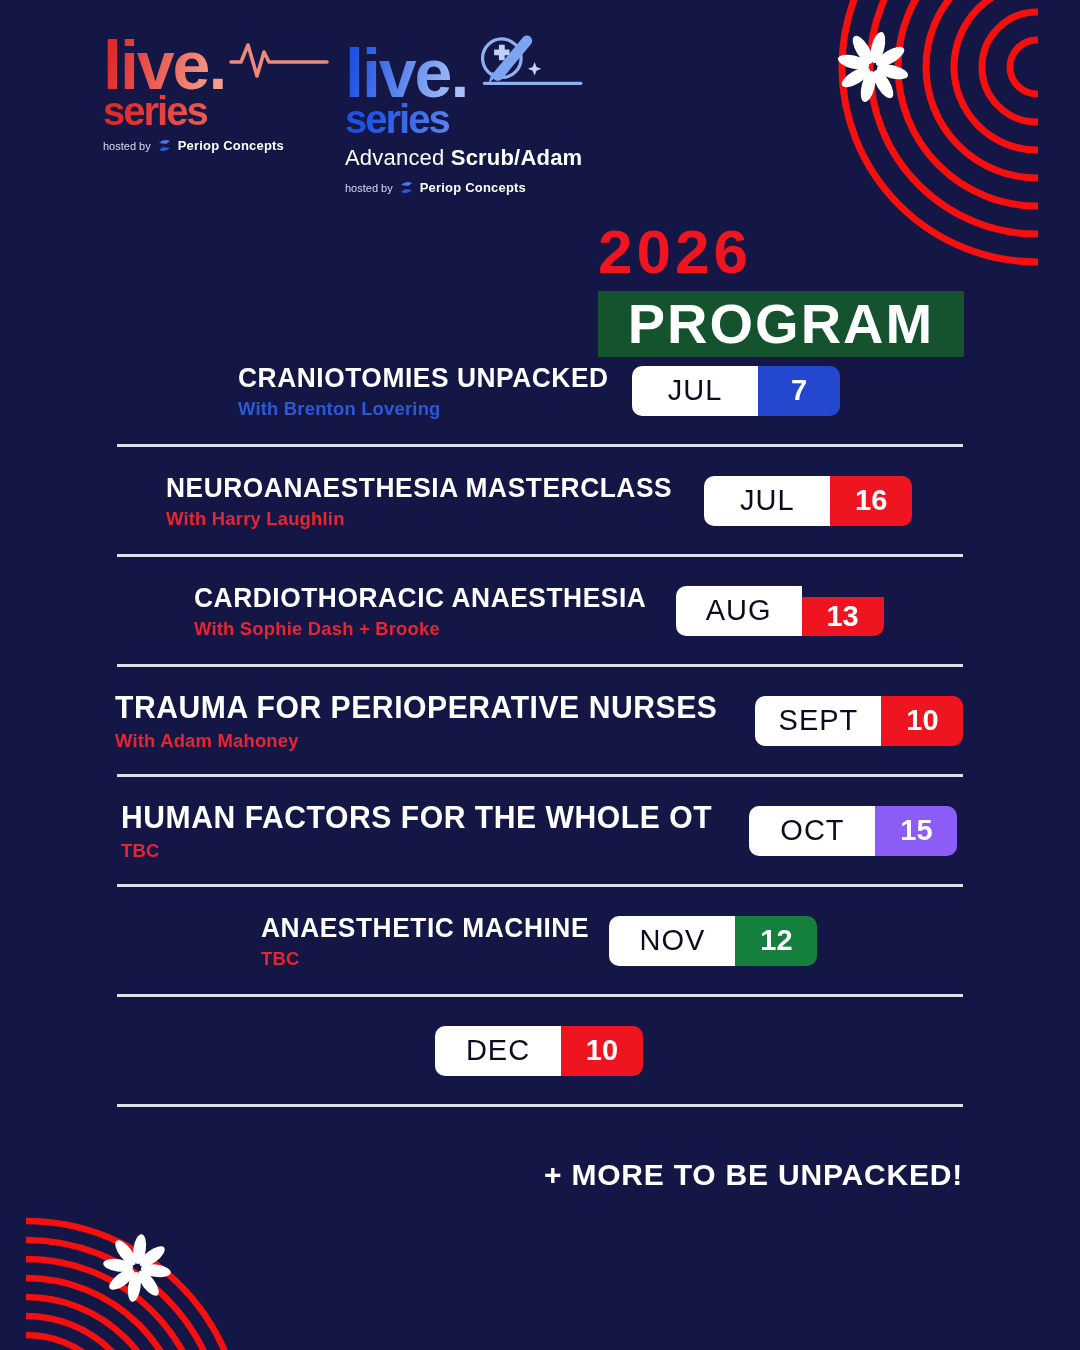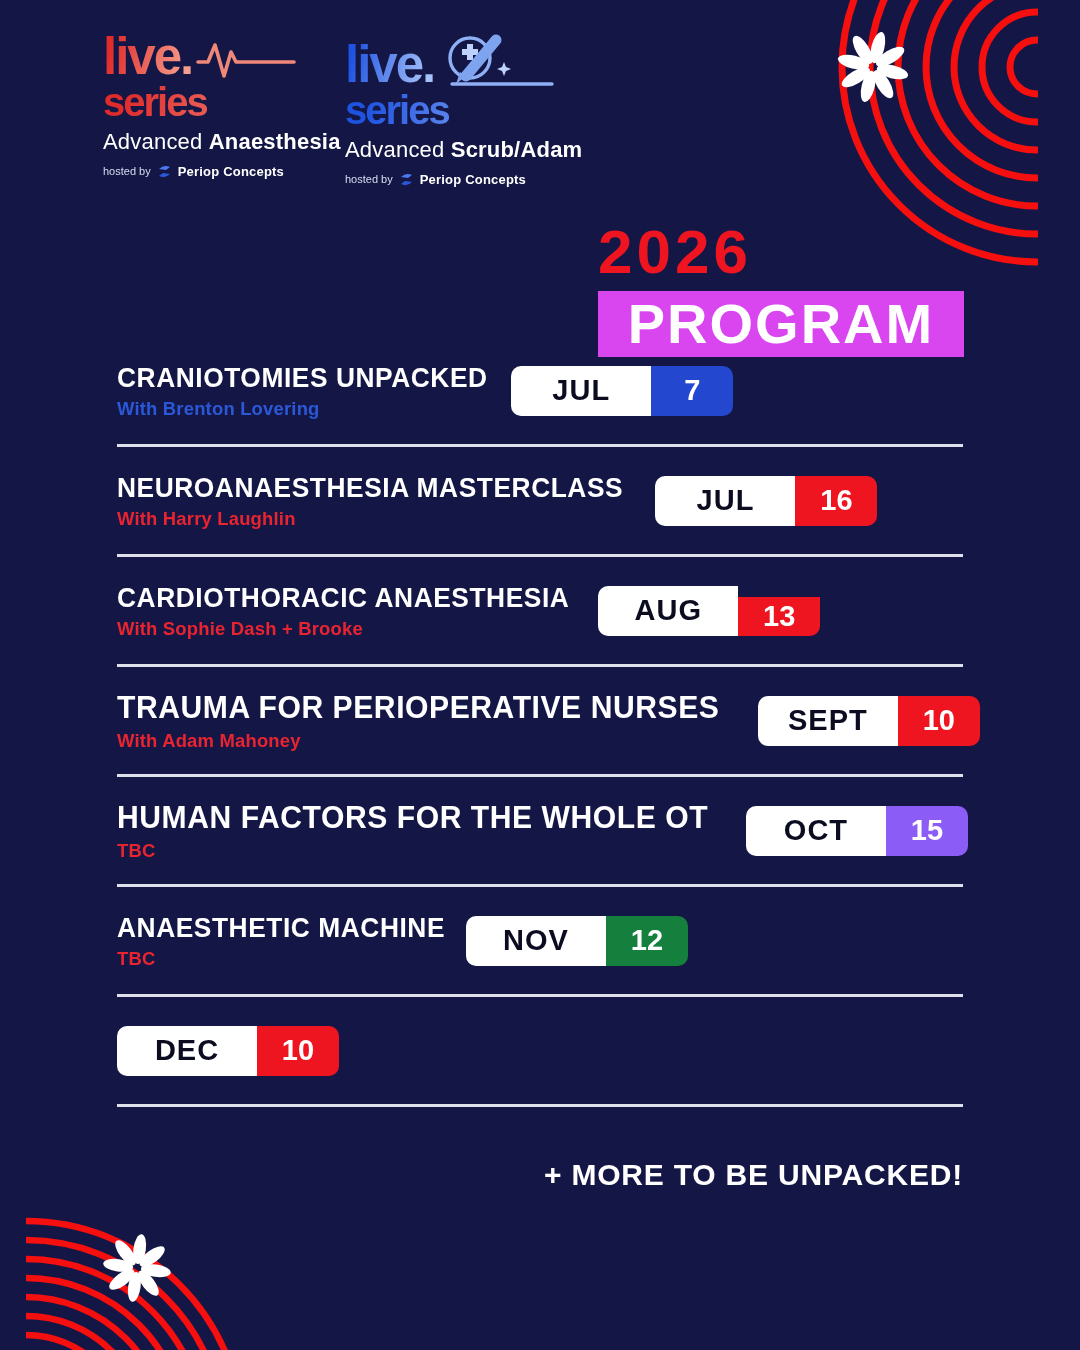--- a/index.html
+++ b/index.html
@@ -19,65 +19,65 @@
 
   
   .logo{position:absolute;display:flex;flex-direction:column;}
   .logo-anaes{left:103px;top:34px;width:240px;}
   .logo-scrub{left:345px;top:42px;width:240px;}
   .wordline{display:flex;align-items:flex-start;line-height:1;}
   .wordmark{
     font-weight:bold;letter-spacing:-2px;line-height:0.92;
     -webkit-background-clip:text;background-clip:text;color:transparent;
   }
-  .wm-top{font-size:51px;}
+  .wm-top{font-size:68px;}
   .wm-bottom{font-size:40px;margin-top:-4px;}
   .grad-red{background-image:linear-gradient(105deg,#E02B2B 10%,#F59E8C 90%);}
   .grad-blue{background-image:linear-gradient(105deg,#1E53E2 10%,#A6C1F8 90%);}
   .logo-art{margin-left:4px;margin-top:2px;}
   .tagline{color:#fff;font-size:22px;margin-top:8px;letter-spacing:0.2px;white-space:nowrap;}
   .tagline b{font-weight:bold;}
   .hostedline{display:flex;align-items:center;gap:6px;margin-top:9px;}
   .hostedby{color:#d9dcf0;font-size:11px;}
   .hostname{color:#fff;font-size:13px;font-weight:bold;letter-spacing:0.2px;}
 
   
   .title-block{position:absolute;left:598px;top:186px;width:366px;}
   .year{
     color:#EE1420;font-size:62px;font-weight:bold;letter-spacing:4px;line-height:1;margin-top:35px;
   }
   .program-box{
-    margin-top:8px;background:#d946ef;color:#fff;
+    margin-top:8px;background:#14532d;color:#fff;
     font-size:56px;font-weight:bold;letter-spacing:2px;
     height:66px;line-height:66px;text-align:center;
   }
 
   
   .events{position:absolute;left:117px;top:337px;width:846px;}
   .event-row{
-    height:107px;display:flex;align-items:center;justify-content:flex-start;
+    height:107px;display:flex;align-items:center;justify-content:center;
     border-bottom:3px solid rgba(240,243,250,0.92);
   }
   .event-text{display:flex;flex-direction:column;justify-content:center;}
   .event-title{
     color:#fff;font-size:28px;font-weight:bold;letter-spacing:0.6px;
     transform:scaleX(0.94);transform-origin:left center;white-space:nowrap;
   }
   .event-row.large .event-title{font-size:32px;}
   .event-subtitle{
     font-size:19px;font-weight:bold;margin-top:4px;letter-spacing:0.2px;
     transform:scaleX(0.97);transform-origin:left center;
   }
   .date-badge{
     display:flex;height:50px;border-radius:10px;overflow:hidden;flex:0 0 auto;
     margin-right:2px;
   }
   .date-month{
-    background:#fff;color:#0B0C20;width:140px;display:flex;align-items:center;justify-content:center;
-    font-size:29px;font-weight:bold;letter-spacing:1px;
+    background:#fff;color:#0B0C20;width:126px;display:flex;align-items:center;justify-content:center;
+    font-size:29px;font-weight:normal;letter-spacing:1px;
   }
   .date-day{
     color:#fff;width:82px;display:flex;align-items:center;justify-content:center;
     font-size:29px;font-weight:bold;
   }
 
   
   .more-line{
     position:absolute;right:117px;top:1158px;
     color:#fff;font-size:30px;font-weight:bold;letter-spacing:0.8px;white-space:nowrap;
@@ -165,23 +165,20 @@
   </svg>
 
   <div class="logo logo-anaes">
     <div class="wordline">
       <span class="wordmark wm-top grad-red">live.</span>
       <svg class="logo-art" width="100" height="52" viewBox="0 0 100 52">
         <path d="M2 26 h10 l7-17 l9 31 l7-24 l5 10 h58" fill="none" stroke="#F0887A" stroke-width="3.6" stroke-linejoin="round" stroke-linecap="round"></path>
       </svg>
     </div>
     <span class="wordmark wm-bottom grad-red">series</span>
-    <div class="tagline">
-      <span>Advanced </span><b>Anaesthesia</b>
-    </div>
     <div class="hostedline">
       <span class="hostedby">hosted by</span>
       <svg width="15" height="15" viewBox="0 0 15 15">
         <path d="M2 5 q5-5 11-2 l-4 3 z" fill="#4A78F0"></path>
         <path d="M13 10 q-5 5 -11 2 l4-3 z" fill="#2B58D8"></path>
       </svg>
       <span class="hostname">Periop Concepts</span>
     </div>
   </div>
 

